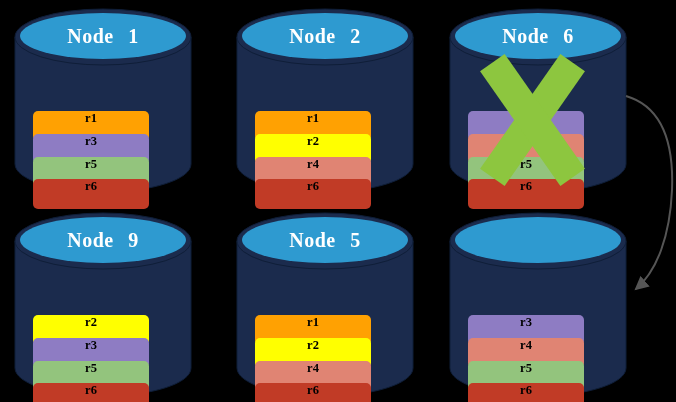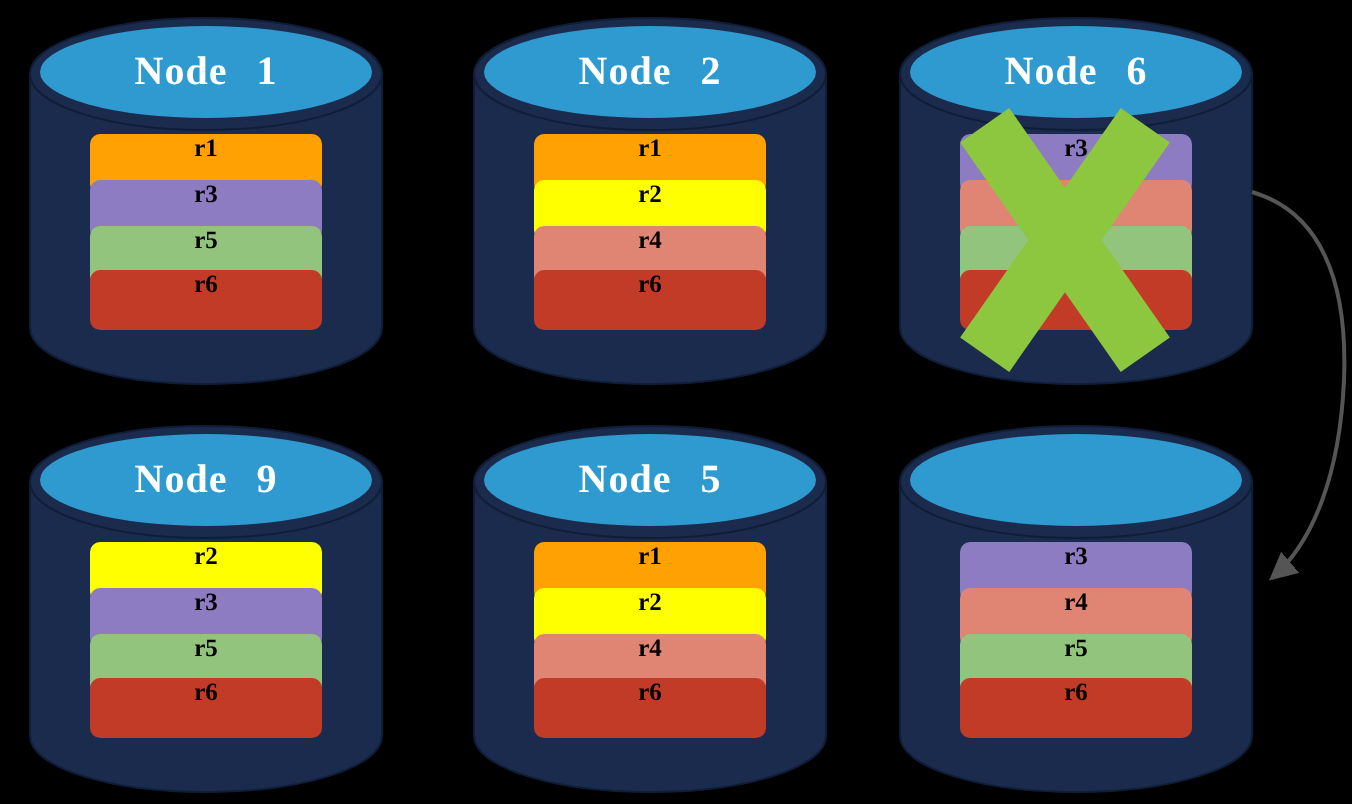--- a/index.html
+++ b/index.html
@@ -14,22 +14,22 @@
   .n4{left:13px;top:211px;}
   .n5{left:235px;top:211px;}
   .n6{left:448px;top:211px;}
   .cyl{position:absolute;left:0;top:0;width:180px;height:186px;}
   .title{
     position:absolute;left:0;top:15px;width:180px;height:28px;line-height:28px;
     text-align:center;color:#ffffff;font-size:20px;font-weight:bold;
     word-spacing:0.45em;letter-spacing:0.5px;
   }
   .bar{
-    position:absolute;left:32px;width:116px;height:30px;border-radius:5px;
-    text-align:center;font-size:12.5px;line-height:14px;font-weight:bold;color:#000000;
+    position:absolute;left:20px;width:116px;height:30px;border-radius:5px;
+    text-align:center;font-size:12.5px;line-height:14px;font-weight:bold;color:#000000;margin-top:44px;
   }
   .b0{top:60px;}  .b1{top:83px;}  .b2{top:106px;text-align:center;} .b3{top:128px;}
   .xmark{position:absolute;left:0;top:0;width:180px;height:186px;pointer-events:none;}
   .arrow-layer{position:absolute;left:0;top:0;width:676px;height:402px;pointer-events:none;}
 </style>
 </head>
 <body>
 
 <div class="canvas">
 

